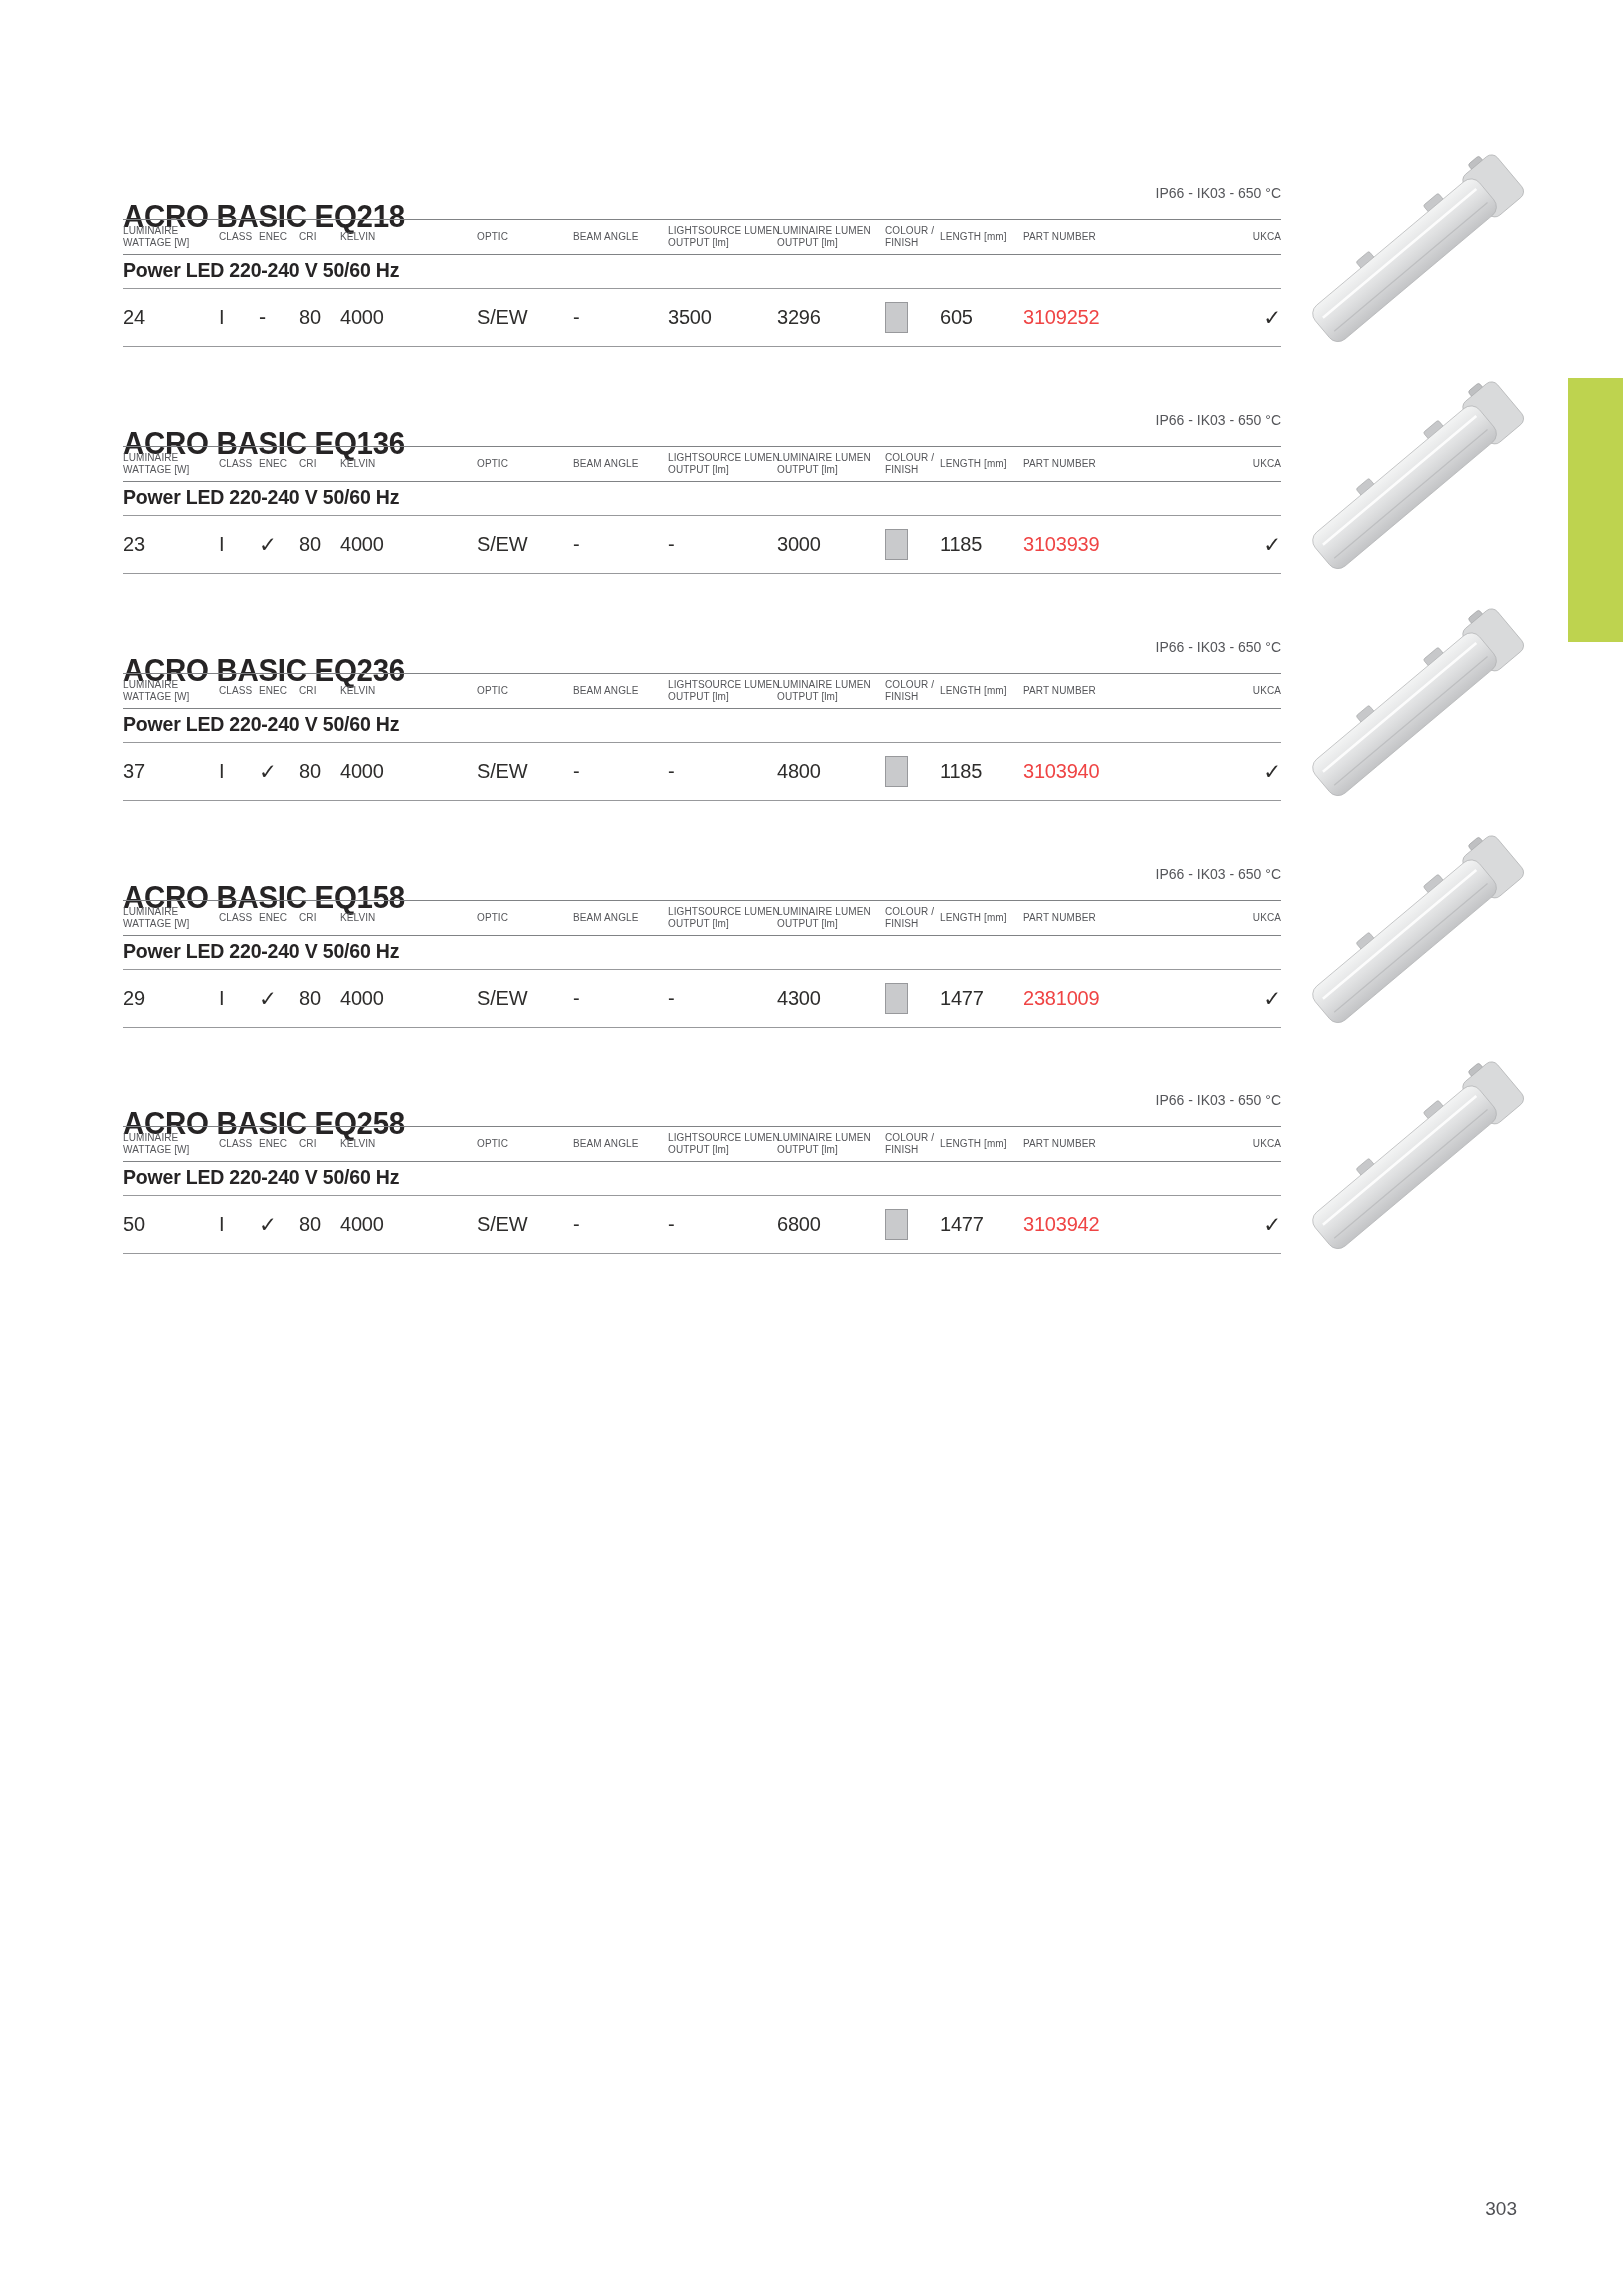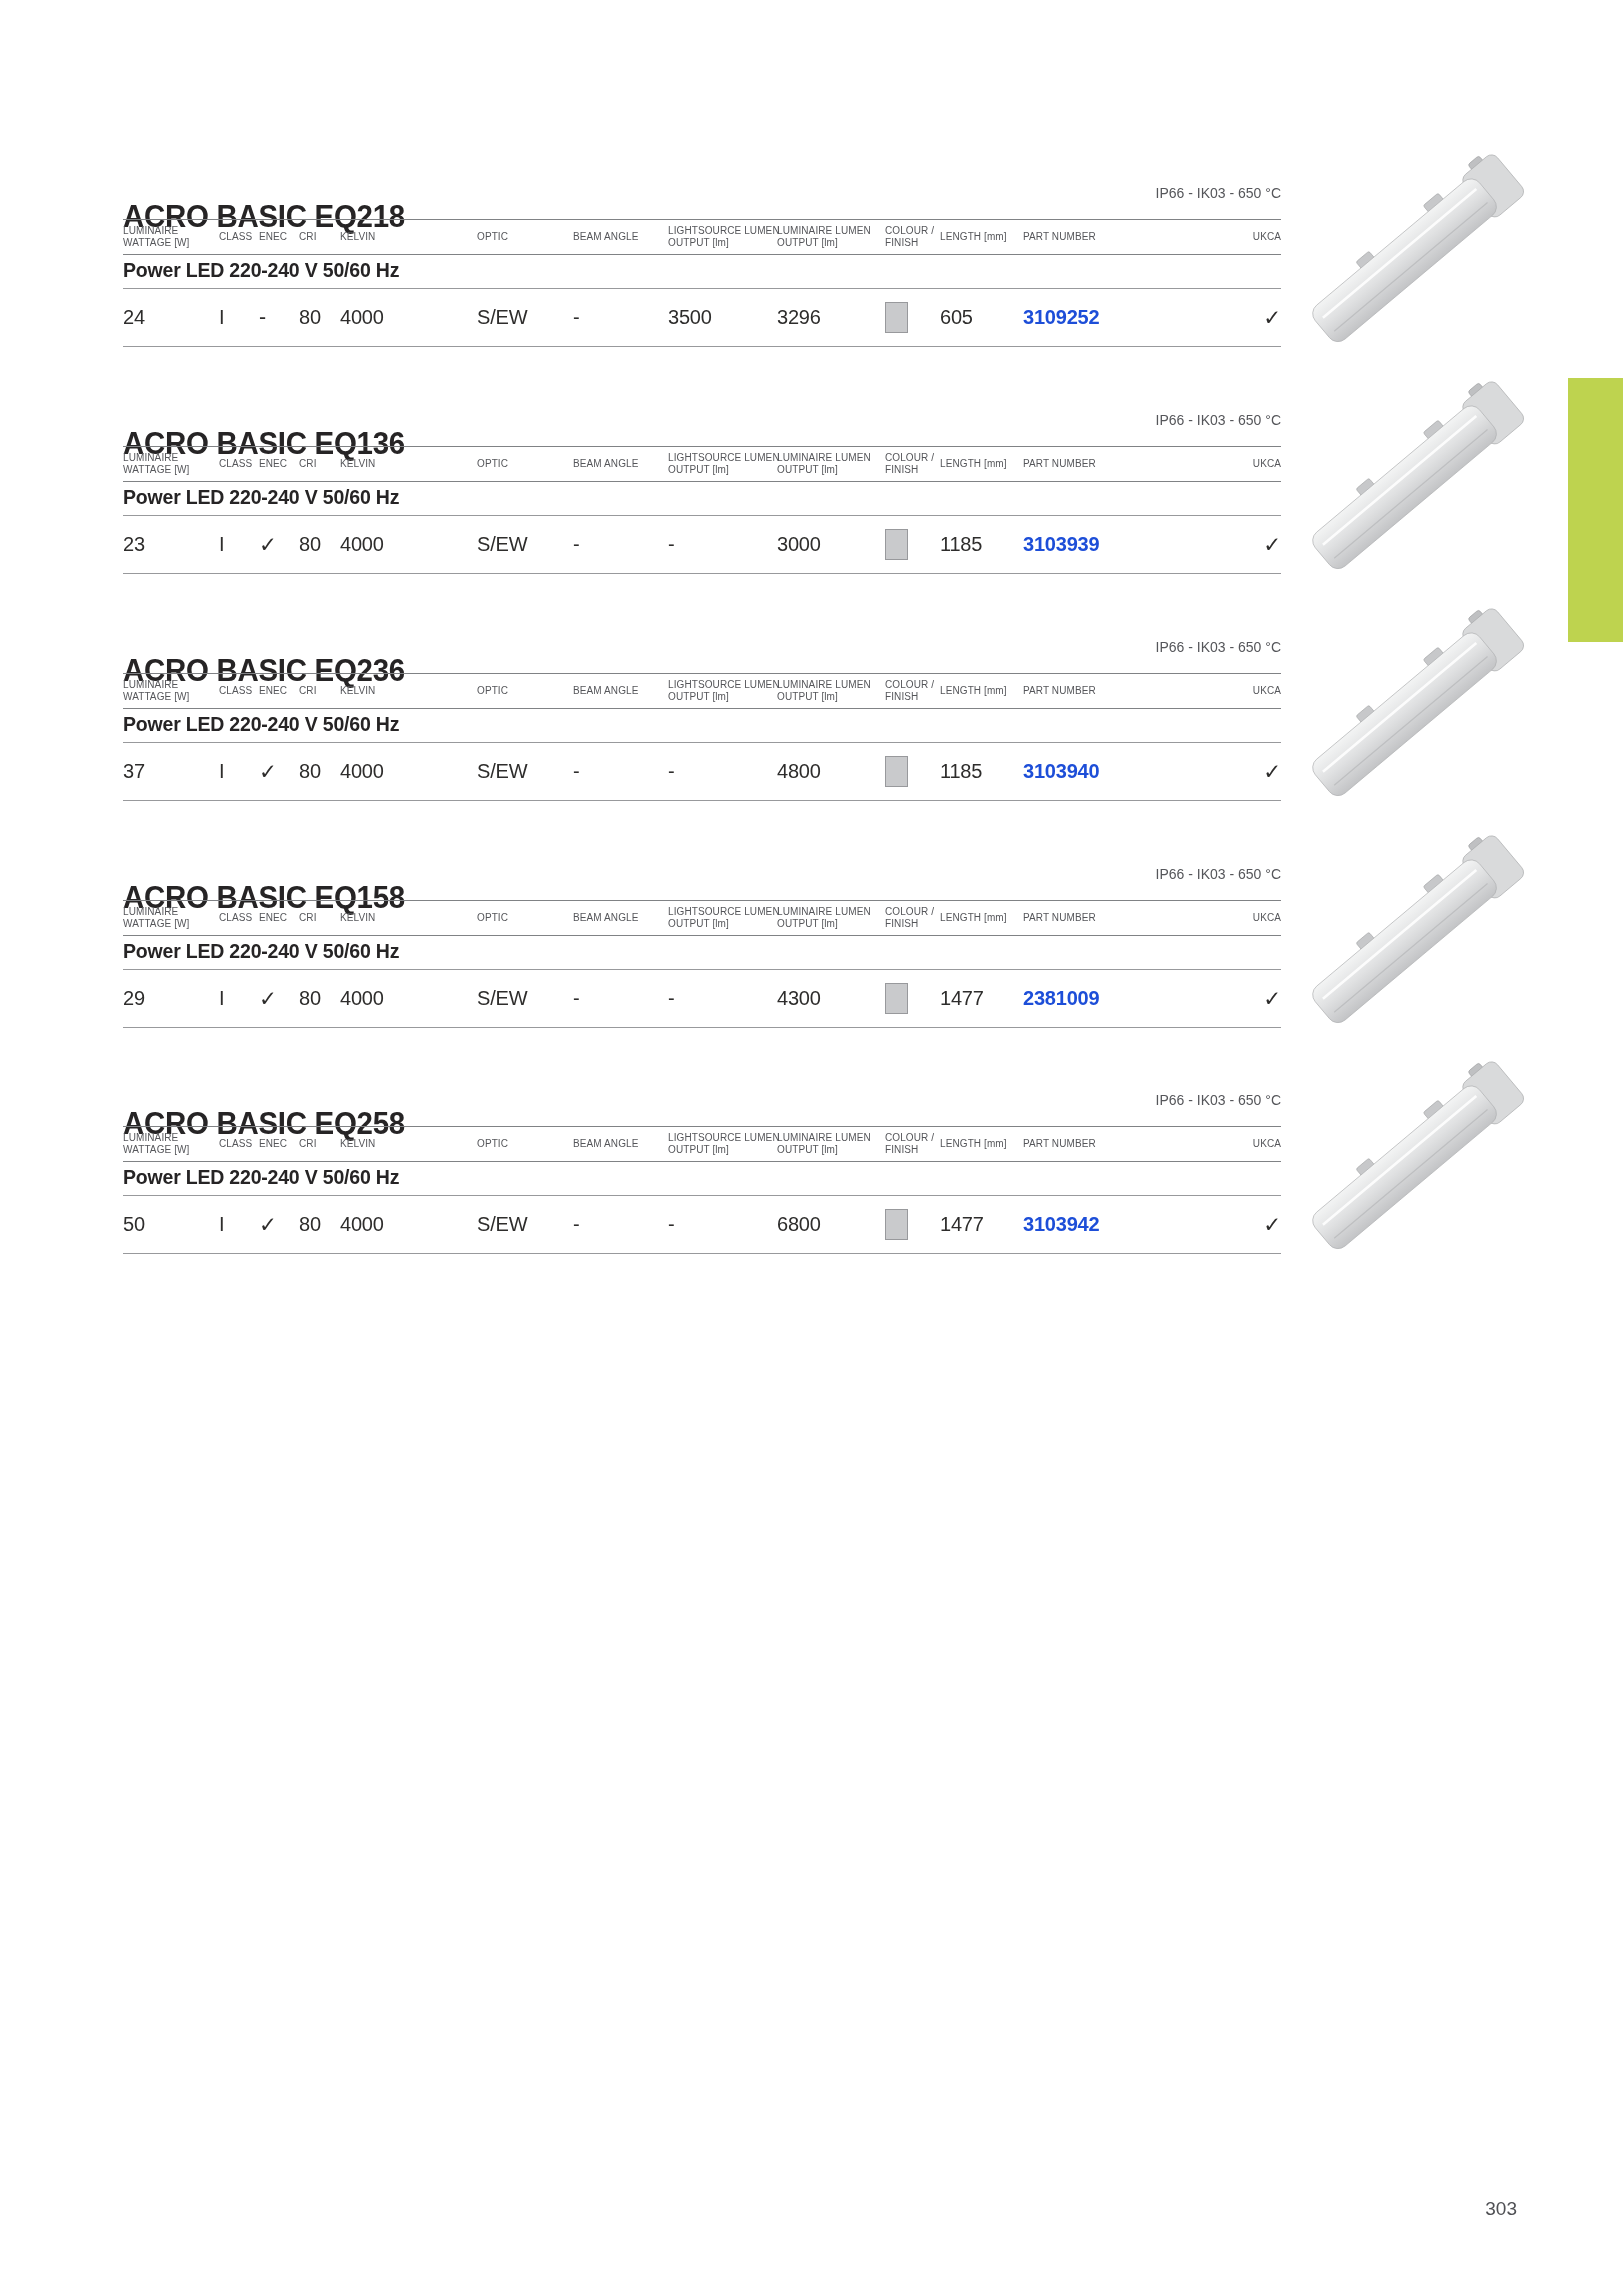--- a/index.html
+++ b/index.html
@@ -38,21 +38,21 @@
   }
   .trow{
     position:absolute;left:0;right:0;top:110px;height:57px;
     border-top:1.3px solid #98999c;border-bottom:1.3px solid #98999c;
   }
   .td{
     position:absolute;top:0;height:100%;
     display:flex;align-items:center;
     font-size:20px;color:#2e2d2c;letter-spacing:-0.2px;white-space:nowrap;
   }
-  .td.part{font-weight:700;color:#1d4ed8;}
+  .td.part{font-weight:400;color:#ef4444;}
   .td.check{font-size:21.4px;}
   
   .c-wattage{left:0;}
   .c-class{left:96px;}
   .c-enec{left:136px;}
   .c-cri{left:176px;}
   .c-kelvin{left:217px;}
   .c-optic{left:354px;}
   .c-beam{left:450px;}
   .c-lsrc{left:545px;}

